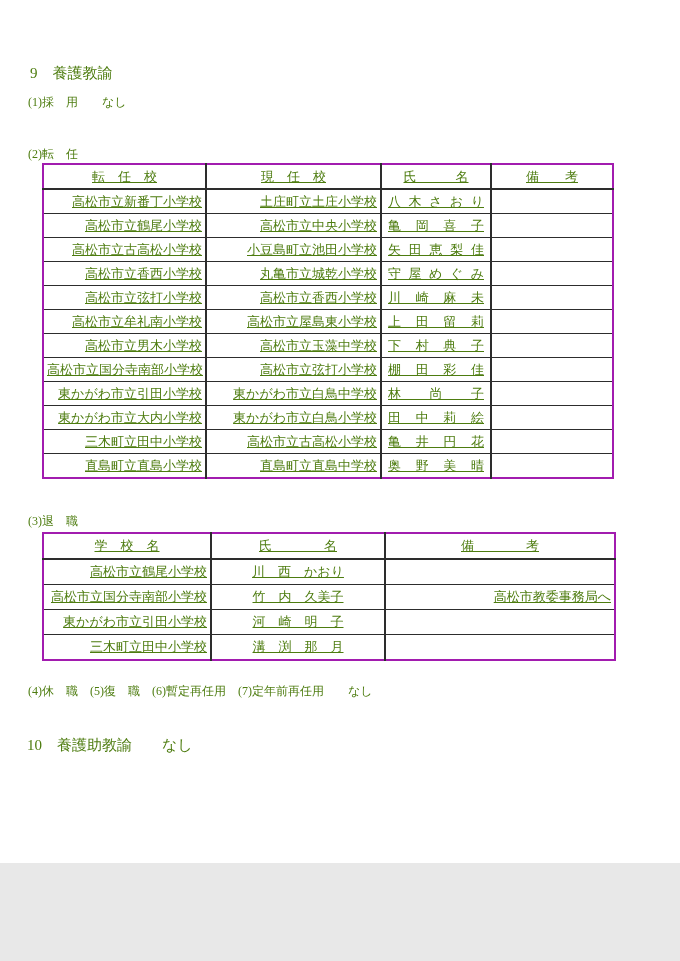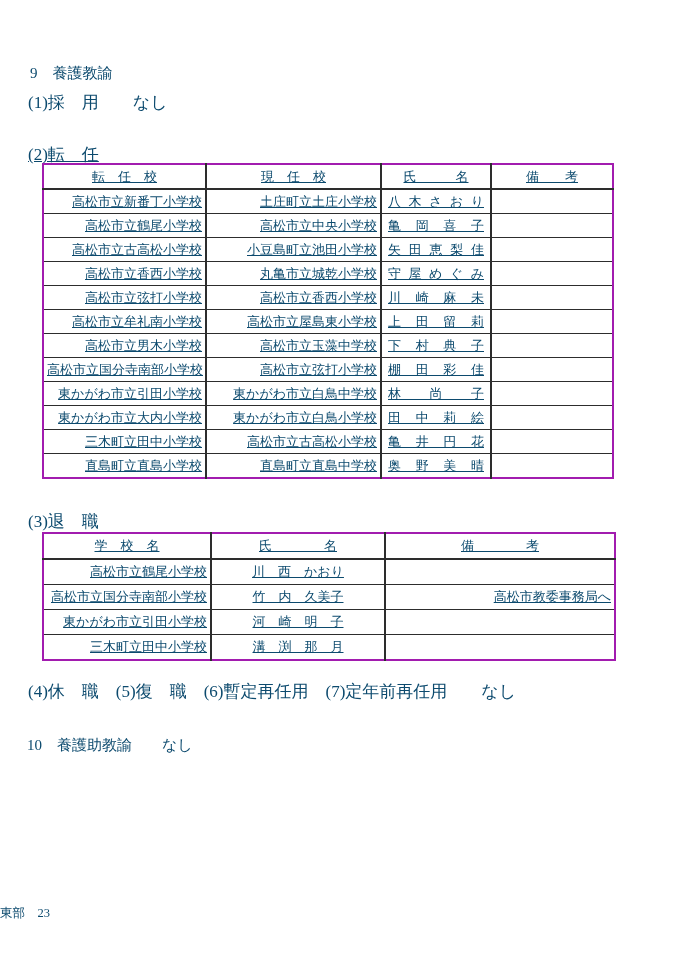--- a/index.html
+++ b/index.html
@@ -1,27 +1,27 @@
 <!DOCTYPE html>
 <html><head>
 <meta charset="utf-8">
 <style>
   html,body { margin:0; padding:0; background:#e8e8e8; }
   .page {
     position:relative;
-    width:680px; height:961px;
+    width:680px; height:863px;
     margin:0 auto;
     background:#ffffff;
     font-family:"Liberation Serif","DejaVu Serif",serif;
-    color:#0c4a6e;
+    color:#4d7c0f;
     overflow:hidden;
   }
   .abs { position:absolute; }
   .h15 { font-size:15px; line-height:19px; white-space:pre; }
-  .h14 { font-size:17px; line-height:19px; white-space:pre; }
+  .h14 { font-size:12px; line-height:19px; white-space:pre; }
 
   table {
     border-collapse:collapse;
     table-layout:fixed;
     border:2px solid #a21caf;
     text-decoration:underline;
   }
   th, td {
     border:1px solid #2d2d2d;
     font-weight:normal;
@@ -45,21 +45,21 @@
 </style>
 </head>
 <body>
 
 <div class="page">
 
   <div class="abs h15" style="left:30px; top:64px;">9　養護教諭</div>
 
   <div class="abs h14" style="left:28px; top:93px;">(1)採　用　　なし</div>
 
-  <div class="abs h14" style="left:28px; top:145px;text-decoration:underline;">(2)転　任</div>
+  <div class="abs h14" style="left:28px; top:145px;">(2)転　任</div>
 
   <table class="abs t1" style="left:42px; top:163px; width:570px;">
     <colgroup>
       <col style="width:163px">
         <col style="width:175px">
         <col style="width:110px">
         <col style="width:122px">
     </colgroup>
     <thead>
       <tr>

